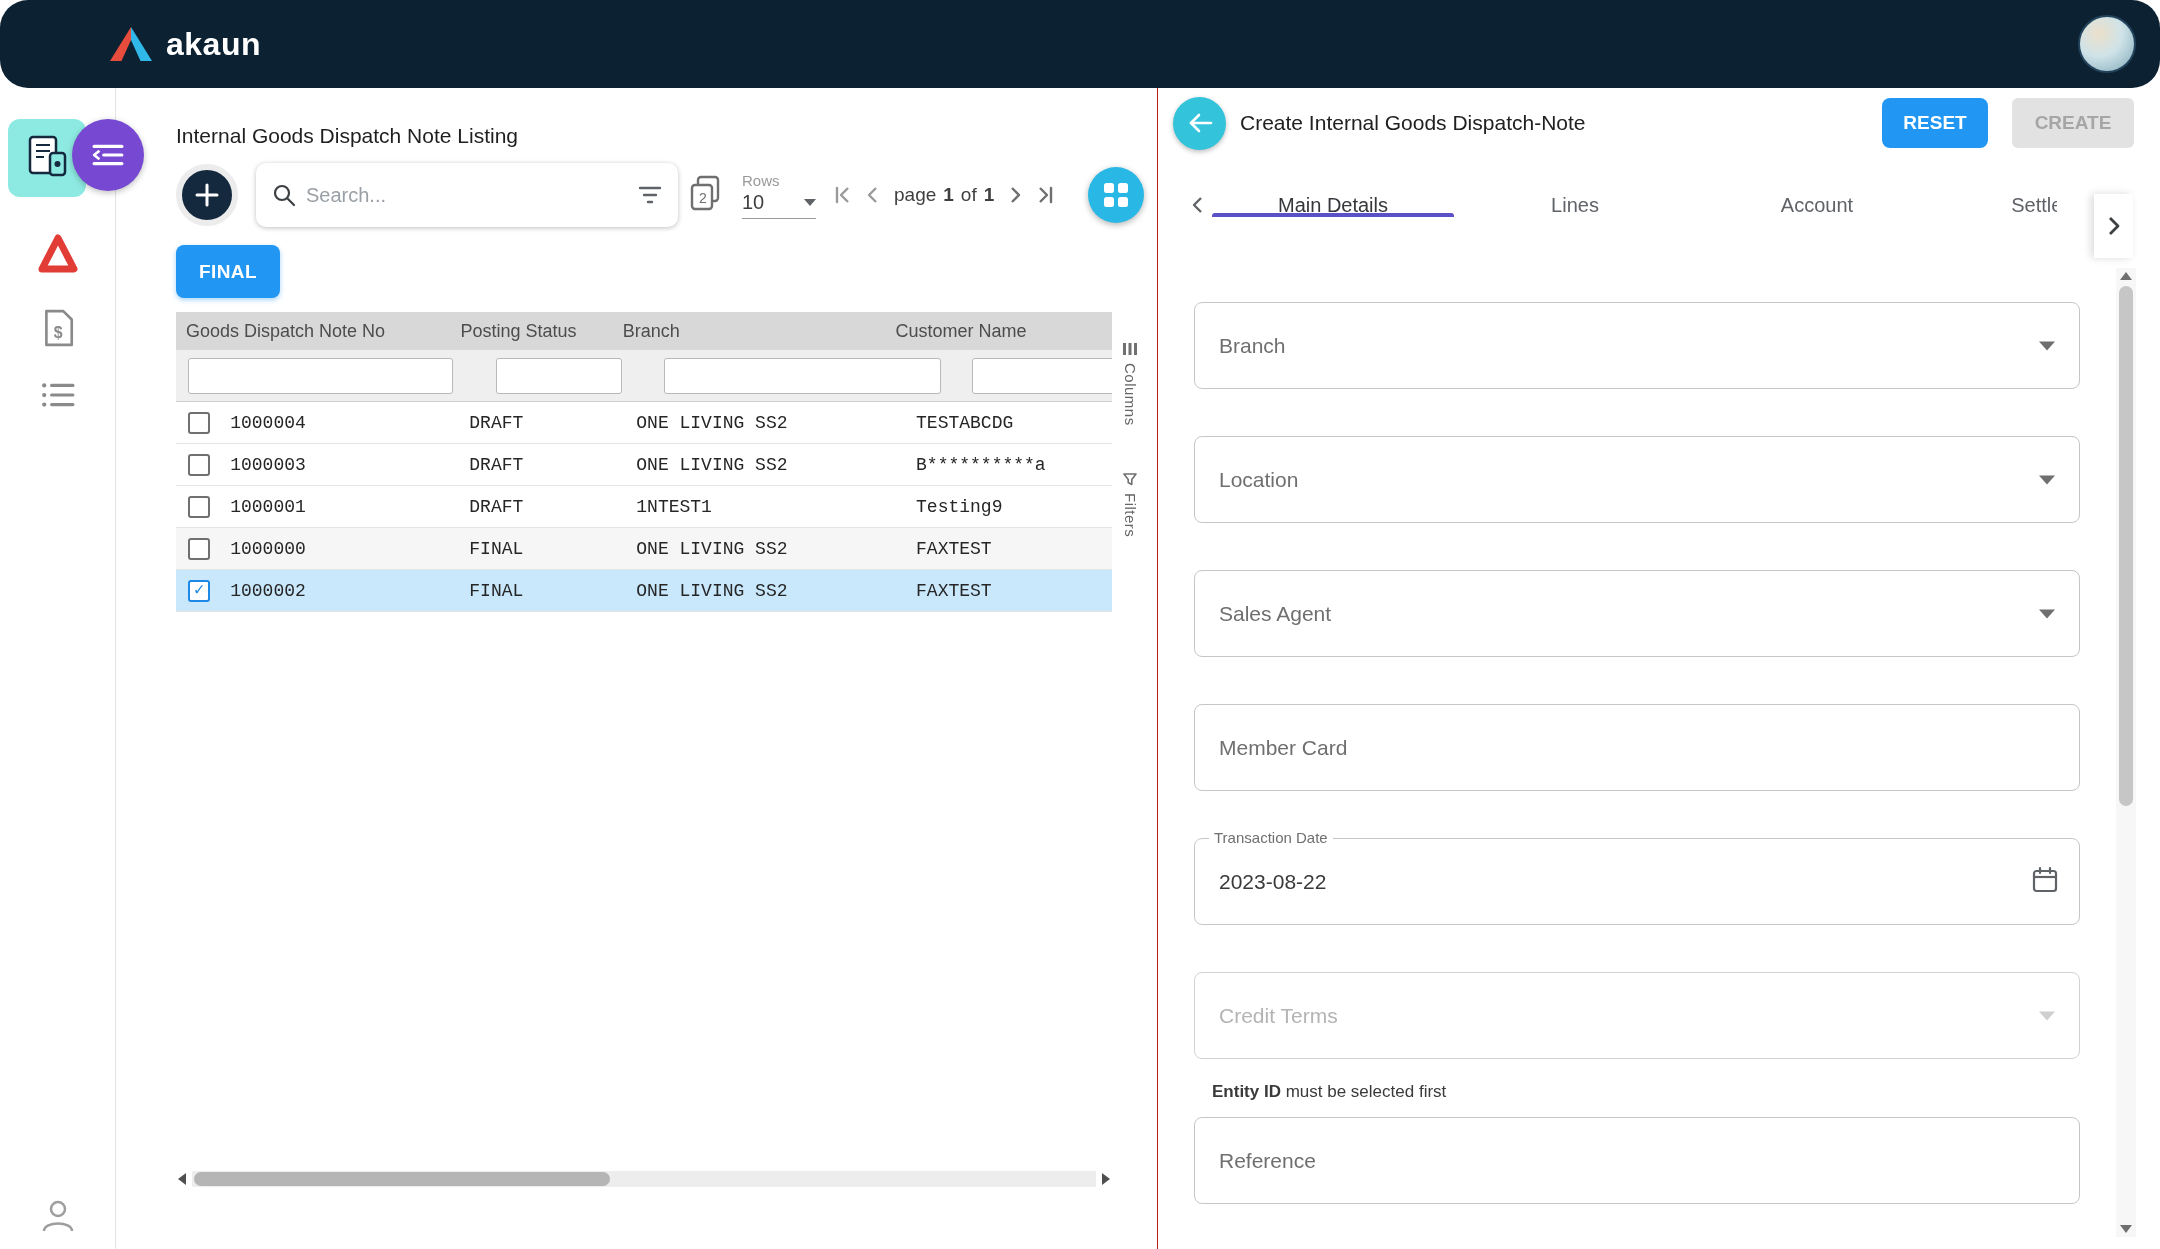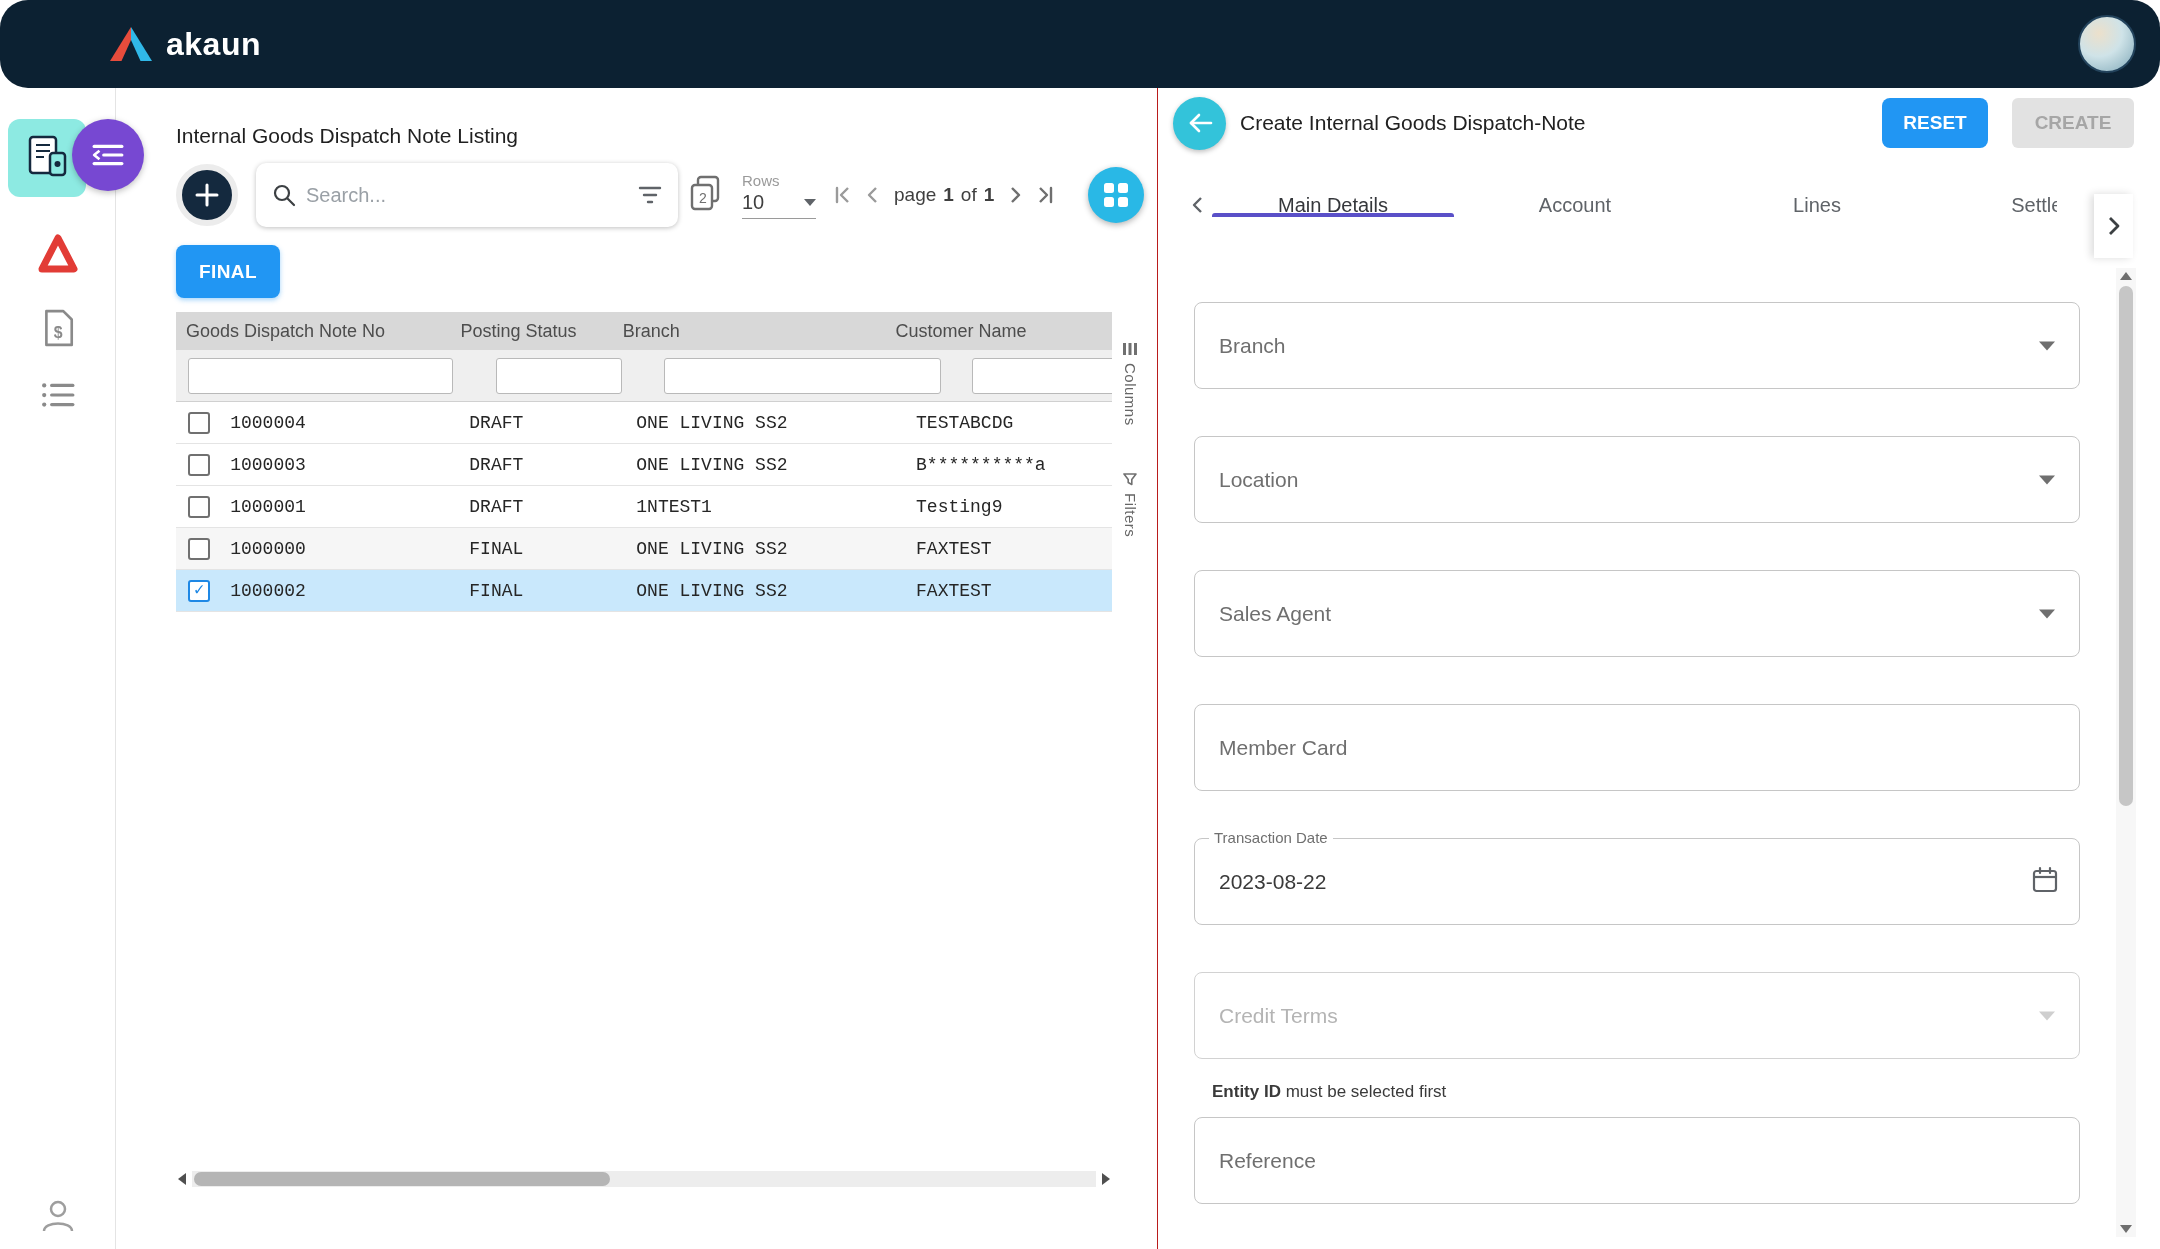--- a/index.html
+++ b/index.html
@@ -367,24 +367,24 @@
       <span class="tab-scroll-left">
         <svg width="20" height="22" viewBox="0 0 20 22">
           <polyline points="13,4 6,11 13,18" fill="none" stroke="#5f6368" stroke-width="2.4" stroke-linejoin="round"></polyline>
         </svg>
       </span>
       <div class="tabstrip">
         <div class="tab active">
             <span>Main Details</span>
           </div>
         <div class="tab">
-            <span>Account</span>
+            <span>Lines</span>
           </div>
         <div class="tab">
-            <span>Lines</span>
+            <span>Account</span>
           </div>
         <div class="tab">
             <span>Settlement</span>
           </div>
       </div>
       <span class="tab-scroll-right">
         <svg width="20" height="24" viewBox="0 0 20 24">
           <polyline points="6,4 14,12 6,20" fill="none" stroke="#3c4043" stroke-width="2.8" stroke-linejoin="round"></polyline>
         </svg>
       </span>

